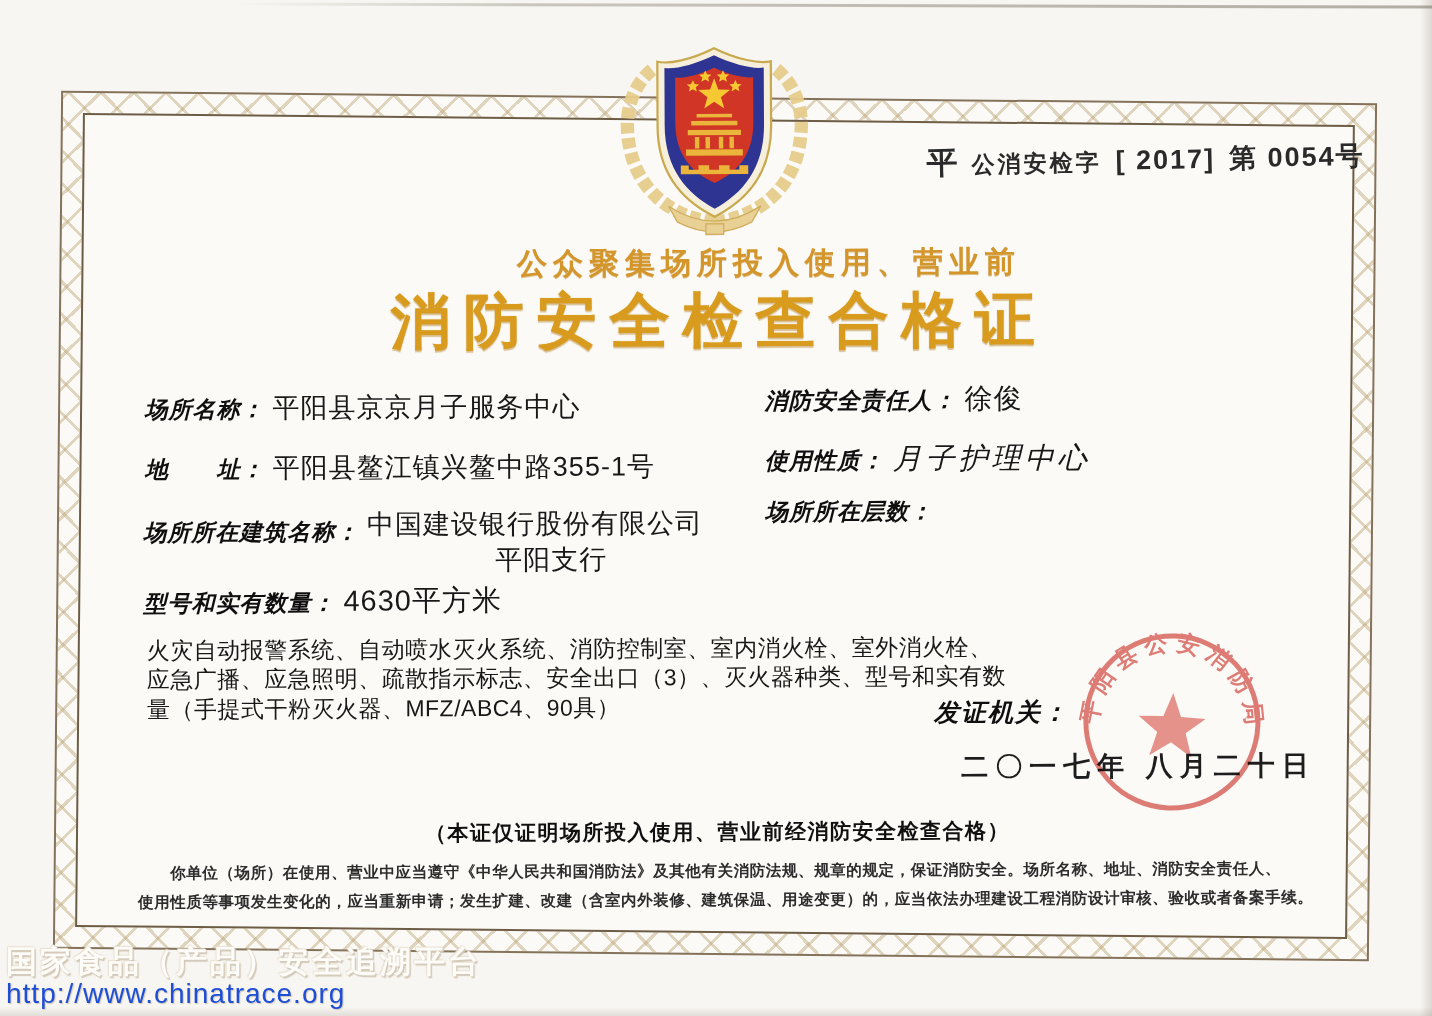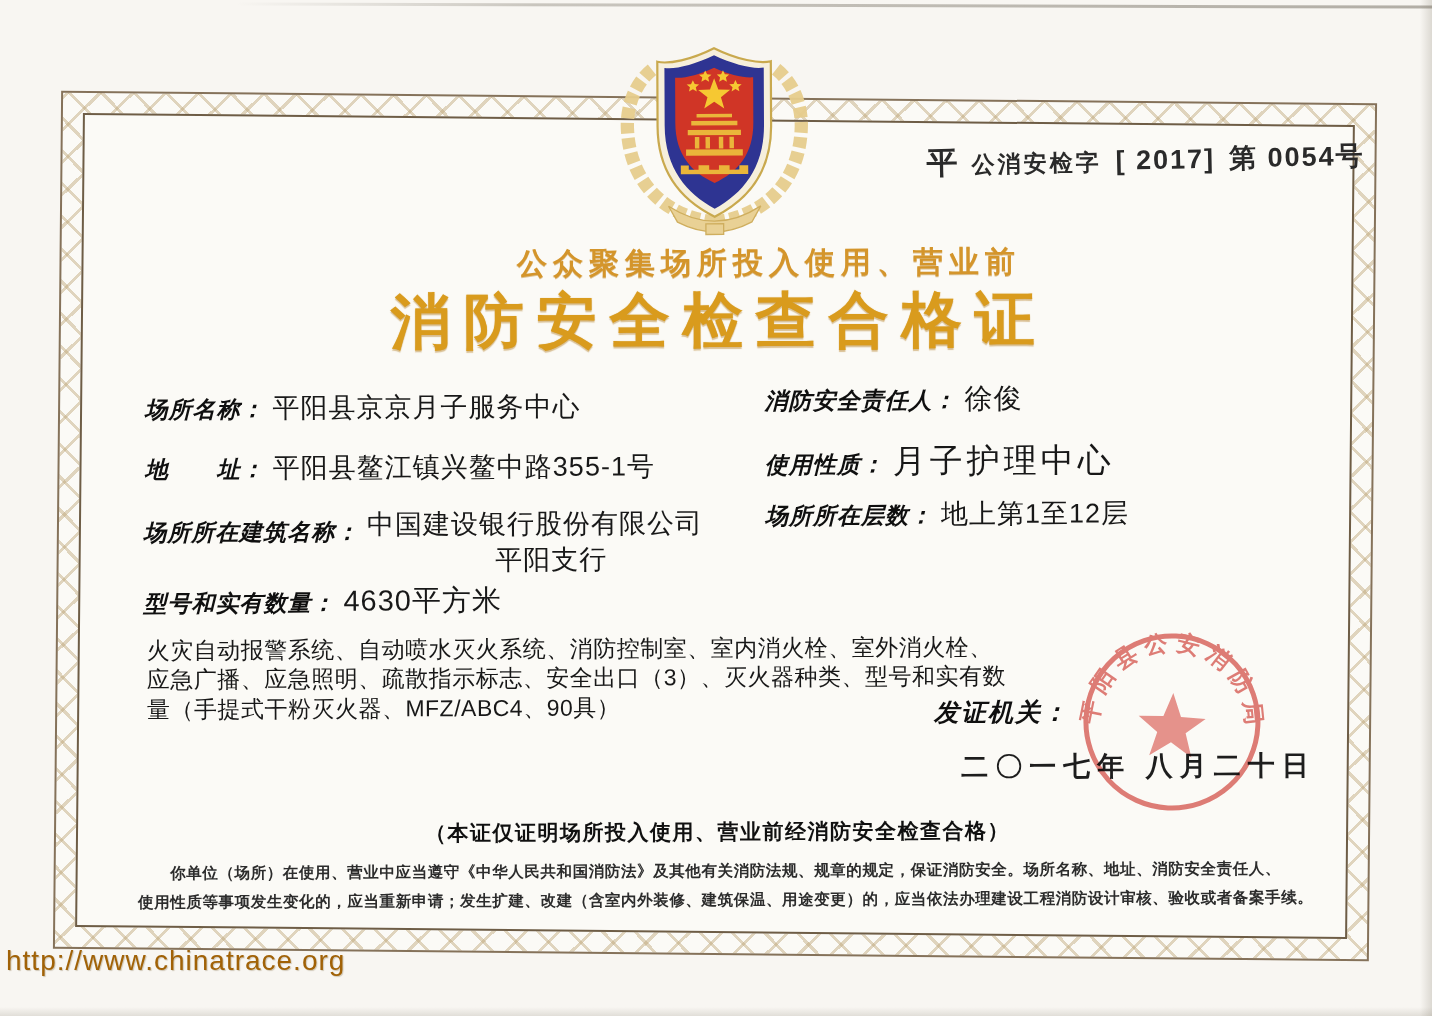--- a/index.html
+++ b/index.html
@@ -51,21 +51,21 @@
 
   .f-site   { left:145px; top:388px; }
   .f-addr   { left:145px; top:448px; }
   .f-bldg   { left:143px; top:505px; align-items:flex-start; }
   .f-bldg .lbl { padding-top:10px; }
   .f-bldg .v2 { padding-left:128px; }
   .f-area   { left:143px; top:580px; }
   .f-resp   { left:765px; top:381px; }
   .f-resp .val { font-size:28px; }
   .f-usage  { left:765px; top:440px; }
-  .f-usage .val { font-size:33px; letter-spacing:4px; }
+  .f-usage .val { font-size:29px; letter-spacing:4px;font-style:italic; }
   .f-floors { left:765px; top:497px; }
   .f-area .val { font-size:29px;margin-left:8px; }
 
   .f-fac { left:140px; top:634px; align-items:flex-start; }
   .f-fac .lbl { padding-top:13px; white-space:nowrap; }
   .f-fac .val { width:862px; white-space:normal; font-size:23px; line-height:1.28;
     letter-spacing:.5px; margin-left:6px; }
 
   .issuer { position:absolute; left:933px; top:697px; font-size:25px; font-weight:700; letter-spacing:2px; }
   .issue-date { position:absolute; left:960px; top:750px; font-size:27px; font-weight:600; letter-spacing:7px; color:#1d1d1d; }
@@ -75,22 +75,22 @@
 
   .note { position:absolute; left:0; right:0; top:818px; text-align:center;
     font-size:21px; font-weight:700; letter-spacing:1.5px; color:#101010; }
 
   .footer { position:absolute; left:126px; right:110px; top:857px; text-align:center;
     font-size:15.5px; font-weight:700; color:#2c2c2c; letter-spacing:.6px; line-height:1.85; }
 
   .watermark { position:absolute; left:6px; top:946px; line-height:1.05; z-index:5; }
   .watermark .w1 { font-size:31px; font-weight:800; letter-spacing:3px; color:#fdfcf8;
     text-shadow:1.5px 1.5px 1px #d3c9b8, -1px -1px 1px #e9e2d4, 0 0 2px #d9d0c0; }
-  .watermark .w2 { font-size:28px; font-weight:500; letter-spacing:1px; color:#a16207;
-    text-shadow:1px 1px 1px #cfc6b5;text-align:center; }
+  .watermark .w2 { font-size:28px; font-weight:500; letter-spacing:1px; color:#1d4ed8;
+    text-shadow:1px 1px 1px #cfc6b5; }
 
   .emblem { position:absolute; left:617px; top:34px; width:198px; height:204px; z-index:3; }
 </style>
 </head>
 <body>
 
 <div class="page">
 
   <div class="scan-top"></div>
   <div class="frame"></div>
@@ -162,21 +162,20 @@
     <div class="field f-resp">
       <span class="lbl">消防安全责任人：</span>
       <span class="val">徐俊</span>
     </div>
     <div class="field f-usage">
       <span class="lbl">使用性质：</span>
       <span class="val">月子护理中心</span>
     </div>
     <div class="field f-floors">
       <span class="lbl">场所所在层数：</span>
-      <span class="val">地上第1至12层</span>
     </div>
 
     <div class="field f-fac">
       <span class="val">火灾自动报警系统、自动喷水灭火系统、消防控制室、室内消火栓、室外消火栓、应急广播、应急照明、疏散指示标志、安全出口（3）、灭火器种类、型号和实有数量（手提式干粉灭火器、MFZ/ABC4、90具）</span>
     </div>
 
     <div class="issuer lbl">发证机关：</div>
     <div class="issue-date">二〇一七年 八月二十日</div>
 
     <svg class="stamp" viewBox="0 0 190 190">
@@ -192,18 +191,19 @@
 
     <div class="note">（本证仅证明场所投入使用、营业前经消防安全检查合格）</div>
 
     <div class="footer">
       <div>你单位（场所）在使用、营业中应当遵守《中华人民共和国消防法》及其他有关消防法规、规章的规定，保证消防安全。场所名称、地址、消防安全责任人、</div>
       <div>使用性质等事项发生变化的，应当重新申请；发生扩建、改建（含室内外装修、建筑保温、用途变更）的，应当依法办理建设工程消防设计审核、验收或者备案手续。</div>
     </div>
   </div>
 
   <div class="watermark">
+    <div class="w1">国家食品（产品）安全追溯平台</div>
     <div class="w2">http://www.chinatrace.org</div>
   </div>
 
   <div class="edge-right"></div>
   <div class="edge-bottom"></div>
 </div>
 
 </body></html>

